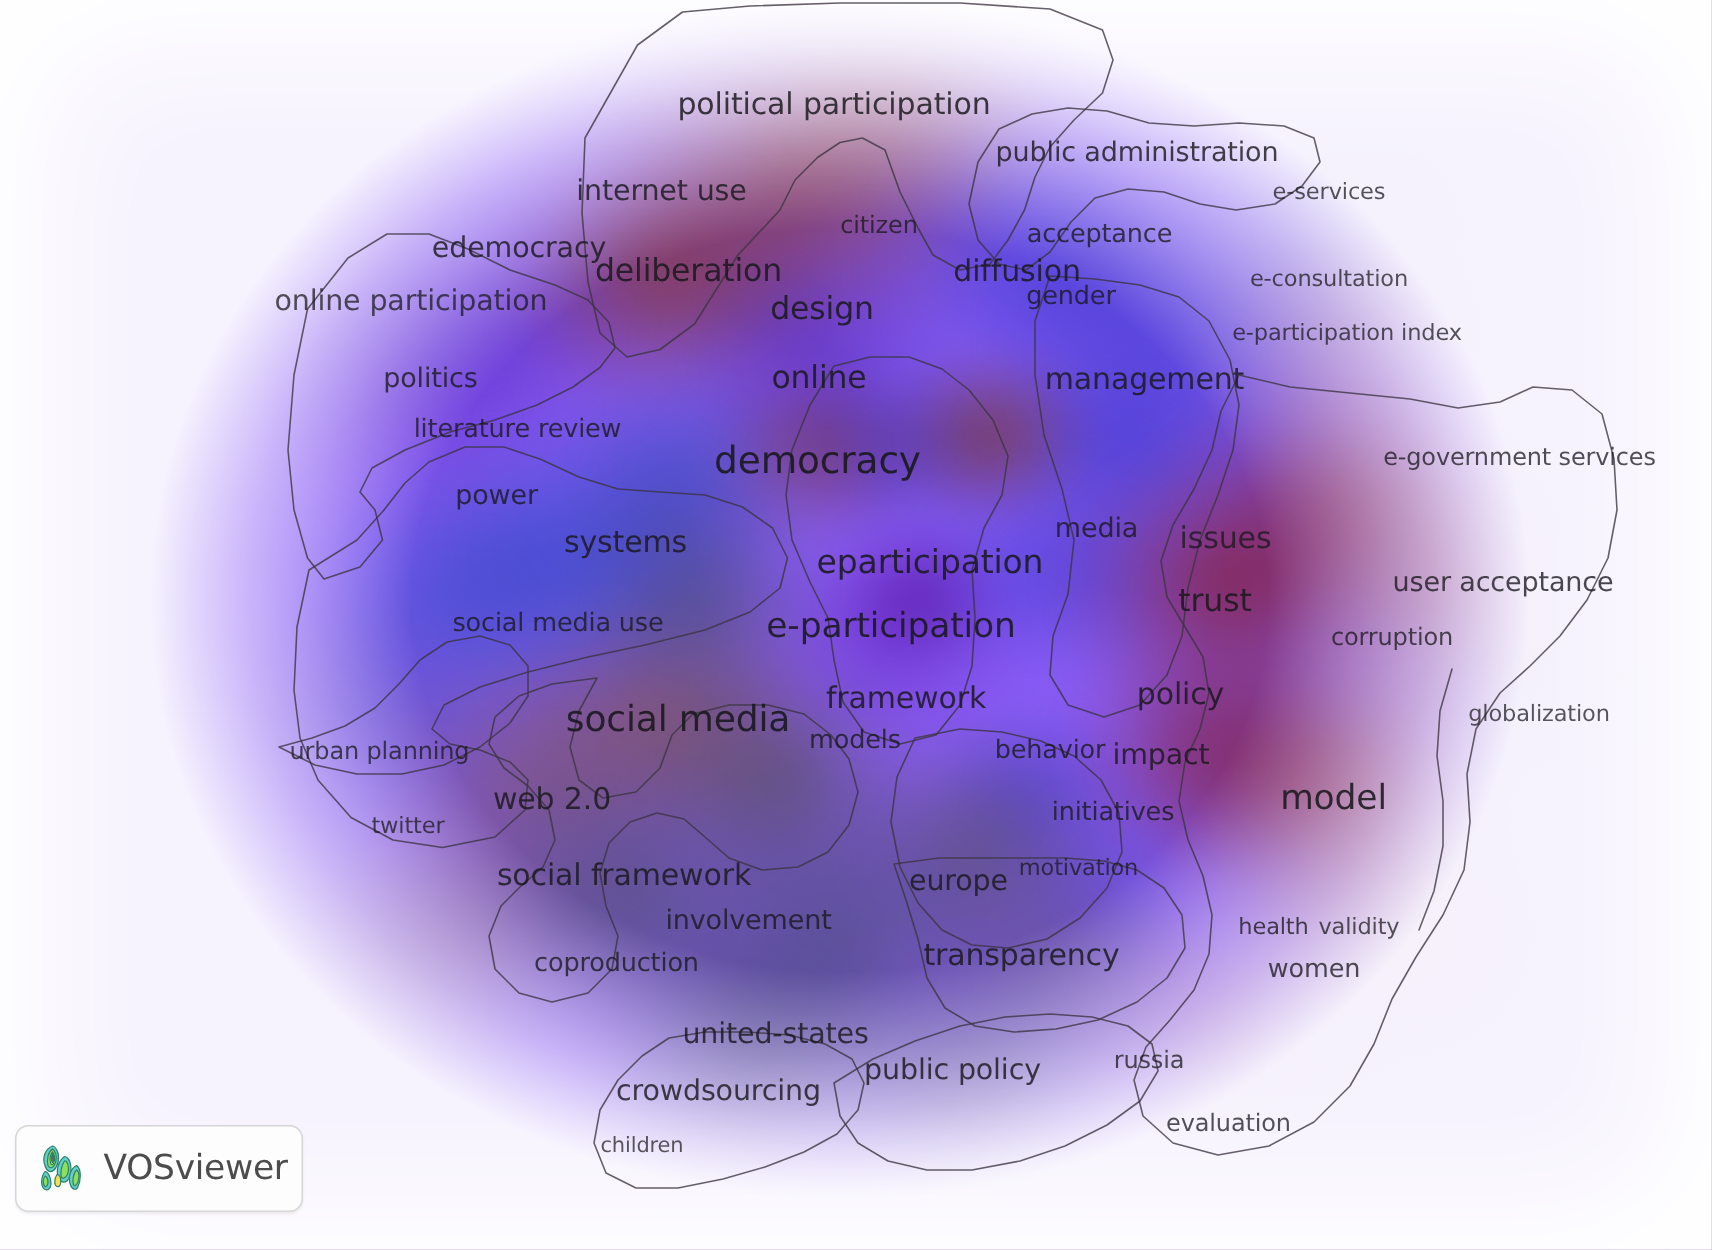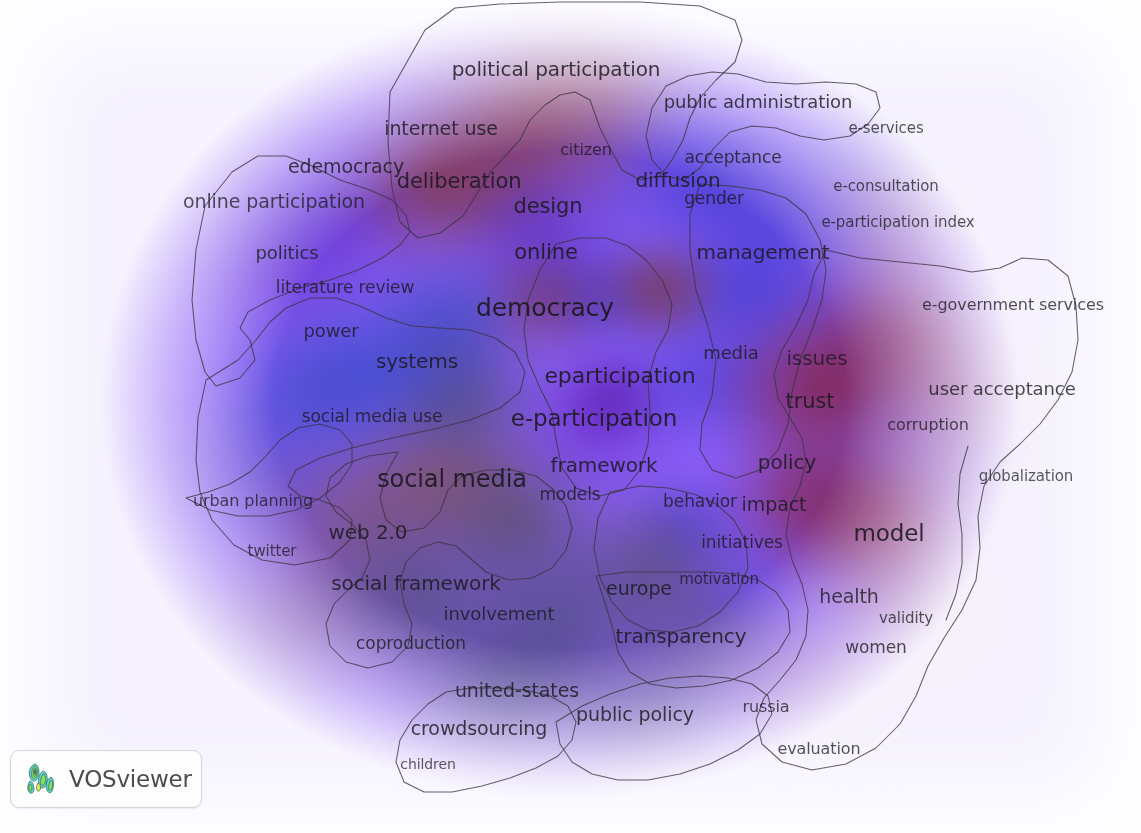--- a/index.html
+++ b/index.html
@@ -268,21 +268,21 @@
       <span class="term" style="left: 253px; top: 501px; font-size: 16px; color: rgba(26, 24, 30, 0.75);">urban planning</span>
       <span class="term" style="left: 700px; top: 501px; font-size: 17px; color: rgba(26, 24, 30, 0.78); text-align: right;">behavior</span>
       <span class="term" style="left: 774px; top: 504px; font-size: 19px; color: rgba(26, 24, 30, 0.81);">impact</span>
       <span class="term" style="left: 889px; top: 533px; font-size: 23px; color: rgba(26, 24, 30, 0.88);">model</span>
       <span class="term" style="left: 368px; top: 532px; font-size: 20px; color: rgba(26, 24, 30, 0.83);">web 2.0</span>
       <span class="term" style="left: 742px; top: 542px; font-size: 17px; color: rgba(26, 24, 30, 0.78);">initiatives</span>
       <span class="term" style="left: 272px; top: 551px; font-size: 15px; color: rgba(26, 24, 30, 0.74);">twitter</span>
       <span class="term" style="left: 416px; top: 583px; font-size: 20px; color: rgba(26, 24, 30, 0.83);">social framework</span>
       <span class="term" style="left: 719px; top: 579px; font-size: 15px; color: rgba(26, 24, 30, 0.74);">motivation</span>
       <span class="term" style="left: 639px; top: 588px; font-size: 19px; color: rgba(26, 24, 30, 0.81);">europe</span>
-      <span class="term" style="left: 849px; top: 596px; font-size: 19px; color: rgba(26, 24, 30, 0.78); text-align: right;">health</span>
+      <span class="term" style="left: 849px; top: 618px; font-size: 15px; color: rgba(26, 24, 30, 0.78); text-align: right;">health</span>
       <span class="term" style="left: 499px; top: 614px; font-size: 18px; color: rgba(26, 24, 30, 0.79);">involvement</span>
       <span class="term" style="left: 906px; top: 618px; font-size: 15px; color: rgba(26, 24, 30, 0.74);">validity</span>
       <span class="term" style="left: 681px; top: 636px; font-size: 20px; color: rgba(26, 24, 30, 0.84);">transparency</span>
       <span class="term" style="left: 411px; top: 643px; font-size: 17px; color: rgba(26, 24, 30, 0.78);">coproduction</span>
       <span class="term" style="left: 876px; top: 647px; font-size: 17px; color: rgba(26, 24, 30, 0.77);">women</span>
       <span class="term" style="left: 517px; top: 690px; font-size: 19px; color: rgba(26, 24, 30, 0.81);">united-states</span>
       <span class="term" style="left: 766px; top: 707px; font-size: 16px; color: rgba(26, 24, 30, 0.75);">russia</span>
       <span class="term" style="left: 635px; top: 714px; font-size: 19px; color: rgba(26, 24, 30, 0.81);">public policy</span>
       <span class="term" style="left: 479px; top: 728px; font-size: 19px; color: rgba(26, 24, 30, 0.81);">crowdsourcing</span>
       <span class="term" style="left: 819px; top: 749px; font-size: 16px; color: rgba(26, 24, 30, 0.75);">evaluation</span>

